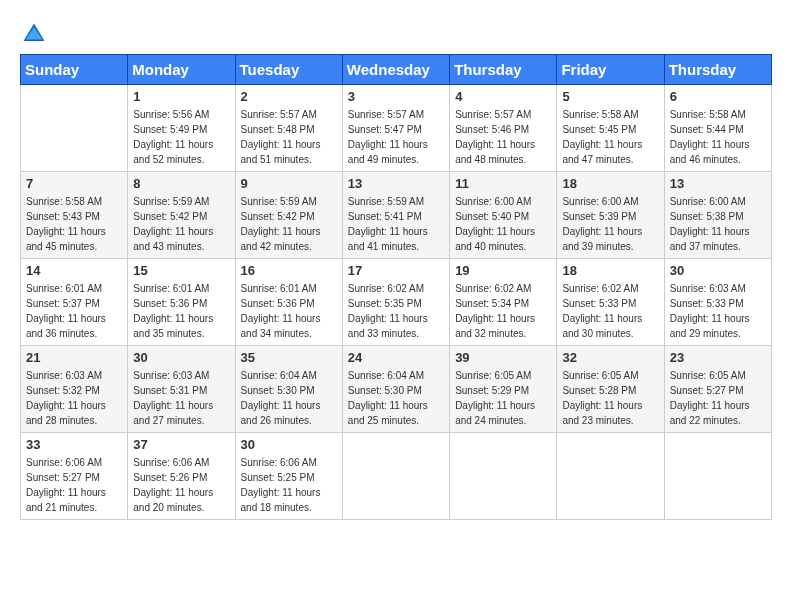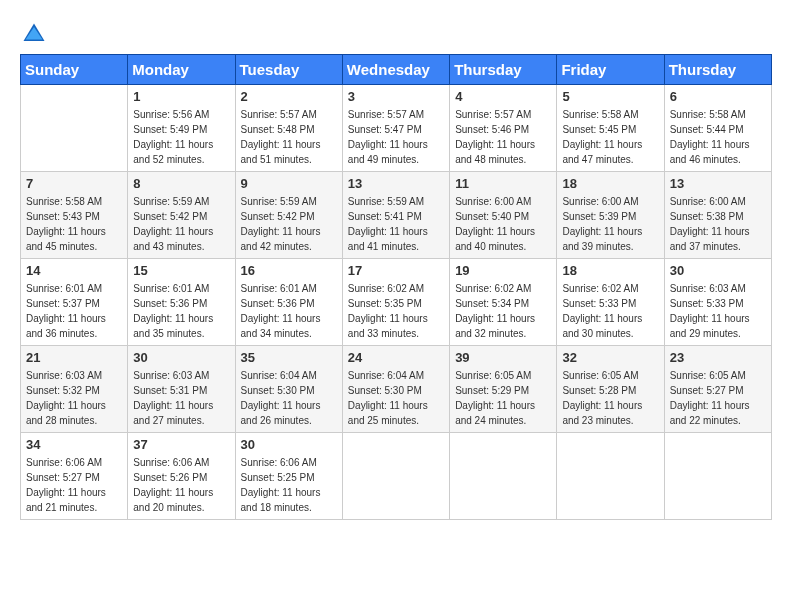--- a/index.html
+++ b/index.html
@@ -237,21 +237,21 @@
         <span class="day-number">32</span>
         <span class="day-detail">Sunrise: 6:05 AM<br>Sunset: 5:28 PM<br>Daylight: 11 hours and 23 minutes.</span>
       </td>
         <td>
         <span class="day-number">23</span>
         <span class="day-detail">Sunrise: 6:05 AM<br>Sunset: 5:27 PM<br>Daylight: 11 hours and 22 minutes.</span>
       </td>
       </tr>
       <tr>
         <td>
-        <span class="day-number">34</span>
+        <span class="day-number">33</span>
         <span class="day-detail">Sunrise: 6:06 AM<br>Sunset: 5:27 PM<br>Daylight: 11 hours and 21 minutes.</span>
       </td>
         <td>
         <span class="day-number">37</span>
         <span class="day-detail">Sunrise: 6:06 AM<br>Sunset: 5:26 PM<br>Daylight: 11 hours and 20 minutes.</span>
       </td>
         <td>
         <span class="day-number">30</span>
         <span class="day-detail">Sunrise: 6:06 AM<br>Sunset: 5:25 PM<br>Daylight: 11 hours and 18 minutes.</span>
       </td>

